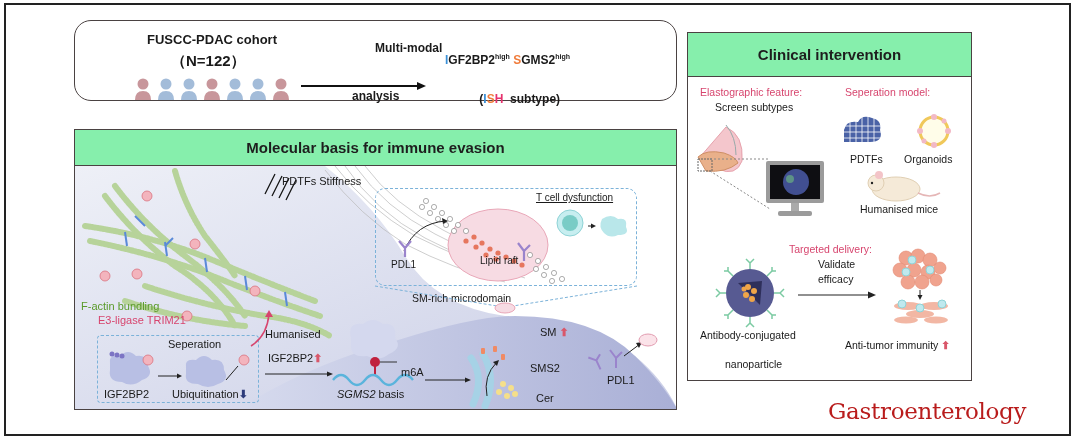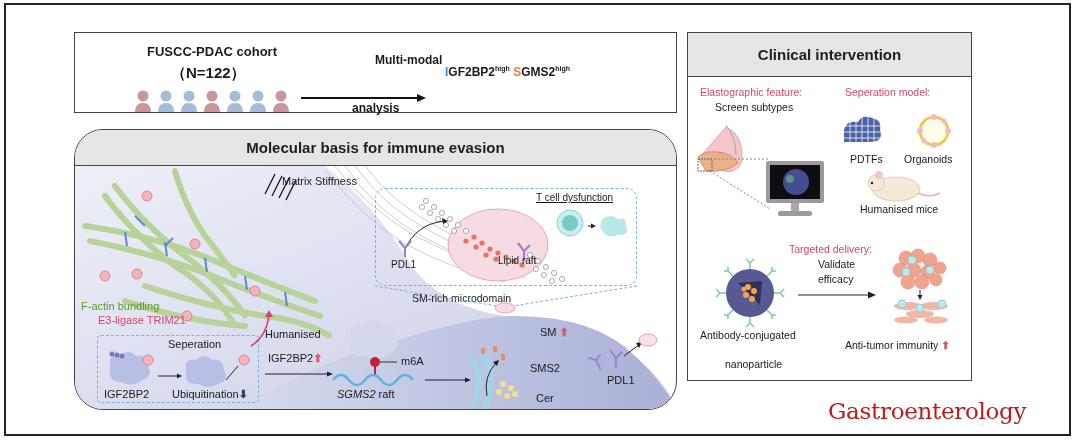--- a/index.html
+++ b/index.html
@@ -1,36 +1,36 @@
 <!DOCTYPE html>
 <html><head>
 <meta charset="utf-8">
 <style>
   * { box-sizing: border-box; margin: 0; padding: 0; }
   html, body { width: 1080px; height: 440px; background: #ffffff; overflow: hidden; }
   body { position: relative; font-family: "Liberation Sans", sans-serif; color: #1a1a1a; }
   .abs { position: absolute; }
   .outer { left: 4px; top: 3px; width: 1067px; height: 433px; border: 2px solid #222; }
   .panel { position: absolute; border: 1.5px solid #4a4242; background: #fff; }
-  .panel-header { position: absolute; left: 0; right: 0; top: 0; background: #e5e5e5; border-bottom: 1.5px solid #4a4242;
+  .panel-header { position: absolute; left: 0; right: 0; top: 0; background: #86efac; border-bottom: 1.5px solid #4a4242;
     display: flex; align-items: center; justify-content: center; font-weight: bold; font-size: 15px; color: #1e1e1e; }
   .txt { position: absolute; white-space: nowrap; }
   .bold { font-weight: bold; }
   .pink { color: #d7456e; }
   .green { color: #5a9a2a; }
   .sup { font-size: 7px; vertical-align: super; font-weight: bold; }
   svg { position: absolute; overflow: visible; }
   .logo { font-family: "DejaVu Serif", serif; font-size: 23px; color: #b91c1c; letter-spacing: -0.3px; }
 </style>
 </head>
 <body>
 
 <div class="abs outer"></div>
 
-<div class="panel" style="left:74px;top:32px;width:603px;height:81px;">
+<div class="panel" style="left:74px;top:20px;width:603px;height:81px;border-radius:17px;">
   <div class="txt bold" style="left:72px;top:11px;font-size:13px;">FUSCC-PDAC cohort</div>
   <div class="txt bold" style="left:96px;top:31px;font-size:15px;">（N=122）</div>
 
   <div class="abs" style="left:60px;top:57px;width:170px;height:28px;">
     <svg width="170" height="28">
       <g fill="#c8969b">
           <circle cx="8" cy="6" r="5.5"></circle>
           <path d="M0 22 Q0 13 8 13 Q16 13 16 22 Z"></path>
         </g>
       <g fill="#a3bcd9" transform="translate(23,0)">
@@ -64,23 +64,26 @@
   <div class="txt bold" style="left:277px;top:36px;font-size:12px;margin-top:32px;">analysis</div>
   <svg style="left:226px;top:60px;" width="125" height="10">
     <line x1="0" y1="5" x2="117" y2="5" stroke="#111" stroke-width="2"></line>
     <polygon points="125,5 116,1 116,9" fill="#111"></polygon>
   </svg>
 
   <div class="txt bold" style="left:370px;top:32px;font-size:12px;">
     <span style="color:#3a8fd6;">I</span><span>GF2BP2</span><span class="sup">high</span>
     <span style="color:#f07c3c;">S</span><span>GMS2</span><span class="sup">high</span>
   </div>
+  <div class="txt bold" style="left:391px;top:57px;font-size:12px;white-space:pre;">
+    <span>(</span><span style="color:#3a8fd6;">I</span><span style="color:#f07c3c;">S</span><span style="color:#e6336e;">H</span><span>  subtype)</span>
+  </div>
 </div>
 
-<div class="panel" style="left:74px;top:129px;width:603px;height:281px;overflow:hidden;border-radius:29px;">
+<div class="panel" style="left:74px;top:129px;width:603px;height:281px;overflow:hidden;">
   <div class="panel-header" style="height:36px;">
     <span>Molecular basis for immune evasion</span>
   </div>
 
   <svg style="left:0;top:36px;" width="603" height="245">
     <defs>
       <linearGradient id="cellg" x1="0" y1="0" x2="1" y2="1">
         <stop offset="0" stop-color="#eef0f7"></stop>
           <stop offset="1" stop-color="#c9cde6"></stop>
       </linearGradient>
@@ -128,21 +131,21 @@
     <g fill="#f3b4bd" stroke="#d9727f" stroke-width="0.8">
       <circle cx="72" cy="30" r="5"></circle>
         <circle cx="30" cy="110" r="5"></circle>
         <circle cx="62" cy="108" r="5"></circle>
         <circle cx="120" cy="78" r="5"></circle>
         <circle cx="180" cy="125" r="5"></circle>
         <circle cx="112" cy="150" r="5"></circle>
     </g>
   </svg>
 
-  <div class="txt" style="left:207px;top:45px;font-size:11px;">Matrix Stiffness</div>
+  <div class="txt" style="left:207px;top:45px;font-size:11px;">PDTFs Stiffness</div>
 
   <div class="abs" style="left:300px;top:58px;width:262px;height:98px;border:1.5px dashed #7bb2d9;border-radius:10px;">
     <svg style="left:40px;top:4px;" width="160" height="94">
       <ellipse cx="82" cy="52" rx="50" ry="36" fill="#f7dbe3" stroke="#e9a7b8"></ellipse>
       <g fill="#fff" stroke="#777" stroke-width="0.6">
         <circle cx="10" cy="8" r="2.6"></circle>
           <circle cx="18" cy="14" r="2.6"></circle>
           <circle cx="26" cy="20" r="2.6"></circle>
           <circle cx="34" cy="26" r="2.6"></circle>
           <circle cx="42" cy="32" r="2.6"></circle>
@@ -177,21 +180,21 @@
       <path d="M-12 58 Q0 30 30 28" stroke="#222" fill="none" stroke-width="1"></path>
       <polygon points="32,28 26,25 27,31" fill="#222"></polygon>
       <g stroke="#9a84cc" stroke-width="2.2" fill="none">
           <path d="M108 68 L108 58 M108 58 L102 50 M108 58 L114 52"></path>
         </g>
     </svg>
     <svg style="left:22px;top:50px;" width="14" height="18">
       <path d="M7 18 L7 9 M7 9 L1 2 M7 9 L13 2" stroke="#9a84cc" stroke-width="2.2" fill="none"></path>
     </svg>
     <div class="txt" style="left:15px;top:70px;font-size:10px;">PDL1</div>
-    <div class="txt" style="left:116px;top:66px;font-size:10px;padding-left:6px;">Lipid raft</div>
+    <div class="txt" style="left:98px;top:66px;font-size:10px;padding-left:6px;">Lipid raft</div>
     <div class="txt" style="left:160px;top:3px;font-size:10px;text-decoration:underline;">T cell dysfunction</div>
     <svg style="left:180px;top:20px;" width="80" height="40">
       <circle cx="14" cy="14" r="13" fill="#c7eef0" stroke="#8fd3d6"></circle>
       <circle cx="14" cy="14" r="8" fill="#79ccc6"></circle>
       <line x1="32" y1="17" x2="38" y2="17" stroke="#222"></line>
         <polygon points="40,17 35,14.5 35,19.5" fill="#222"></polygon>
       <path d="M46 10 Q55 4 62 10 Q72 8 70 18 Q74 26 62 26 Q54 30 48 24 Q42 18 46 10 Z" fill="#b9e7ea"></path>
     </svg>
   </div>
   <div class="txt" style="left:337px;top:162px;font-size:10.5px;">SM-rich microdomain</div>
@@ -239,23 +242,23 @@
     <line x1="0" y1="4" x2="64" y2="4" stroke="#222"></line>
       <polygon points="68,4 62,1.5 62,6.5" fill="#222"></polygon>
   </svg>
   <svg style="left:258px;top:188px;" width="90" height="76">
     <path d="M18 20 Q14 4 30 6 Q40 -2 50 6 Q64 4 62 20 Q70 30 56 36 Q46 44 34 38 Q18 40 18 28 Z" fill="#d4d8ee"></path>
     <line x1="42" y1="46" x2="42" y2="58" stroke="#c0223e" stroke-width="2"></line>
     <circle cx="42" cy="44" r="5" fill="#c0223e"></circle>
     <line x1="47" y1="44" x2="64" y2="44" stroke="#333"></line>
     <path d="M0 62 Q8 52 16 62 Q24 72 32 62 Q40 52 48 62 Q56 72 64 62 Q72 52 80 62" stroke="#5ab4dc" stroke-width="2.4" fill="none"></path>
   </svg>
-  <div class="txt" style="left:326px;top:225px;font-size:11px;">m6A</div>
+  <div class="txt" style="left:326px;top:236px;font-size:11px;">m6A</div>
   <div class="txt" style="left:262px;top:258px;font-size:11px;">
-    <i>SGMS2</i><span> raft</span>
+    <i>SGMS2</i><span> basis</span>
   </div>
   <svg style="left:350px;top:246px;" width="50" height="8">
     <line x1="0" y1="4" x2="42" y2="4" stroke="#222"></line>
       <polygon points="46,4 40,1.5 40,6.5" fill="#222"></polygon>
   </svg>
   <svg style="left:392px;top:218px;" width="60" height="62">
     <path d="M4 10 Q18 30 6 56" stroke="#a6d2e6" stroke-width="7" fill="none" stroke-linecap="round"></path>
     <path d="M16 6 Q30 30 18 58" stroke="#a6d2e6" stroke-width="7" fill="none" stroke-linecap="round"></path>
     <path d="M20 48 Q16 28 30 14" stroke="#222" fill="none"></path>
       <polygon points="32,12 26,14 30,18" fill="#222"></polygon>

